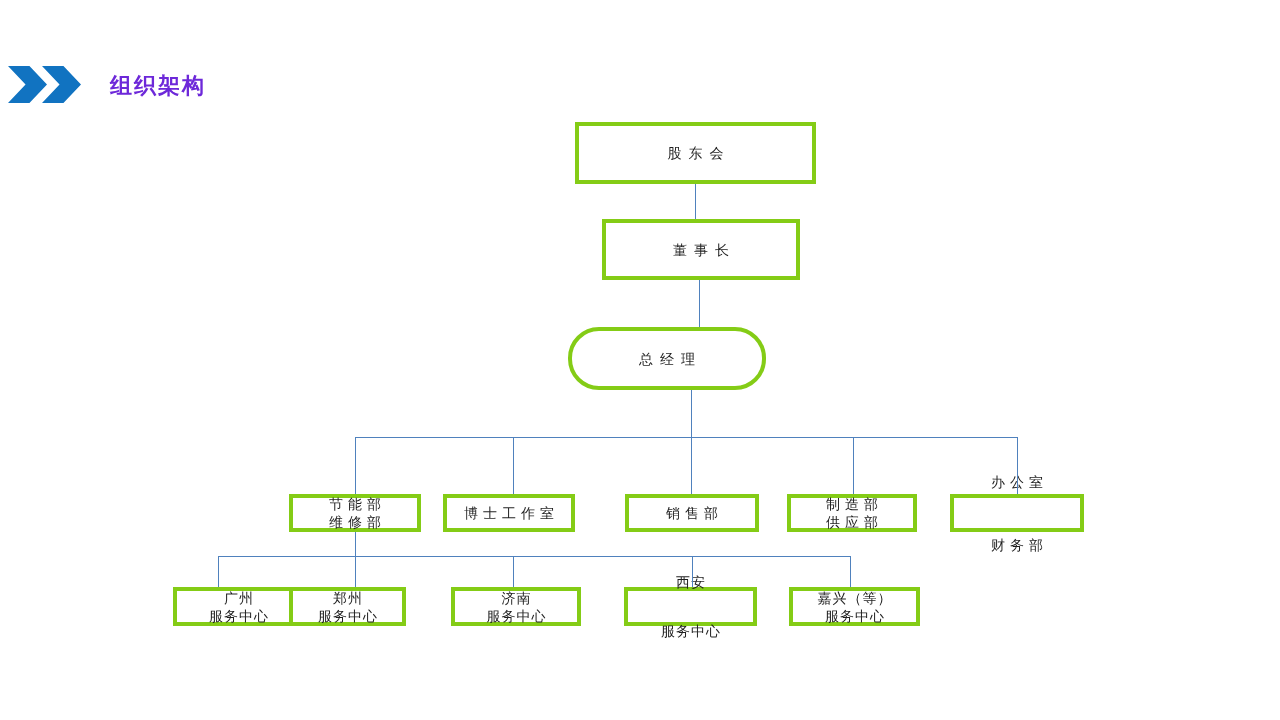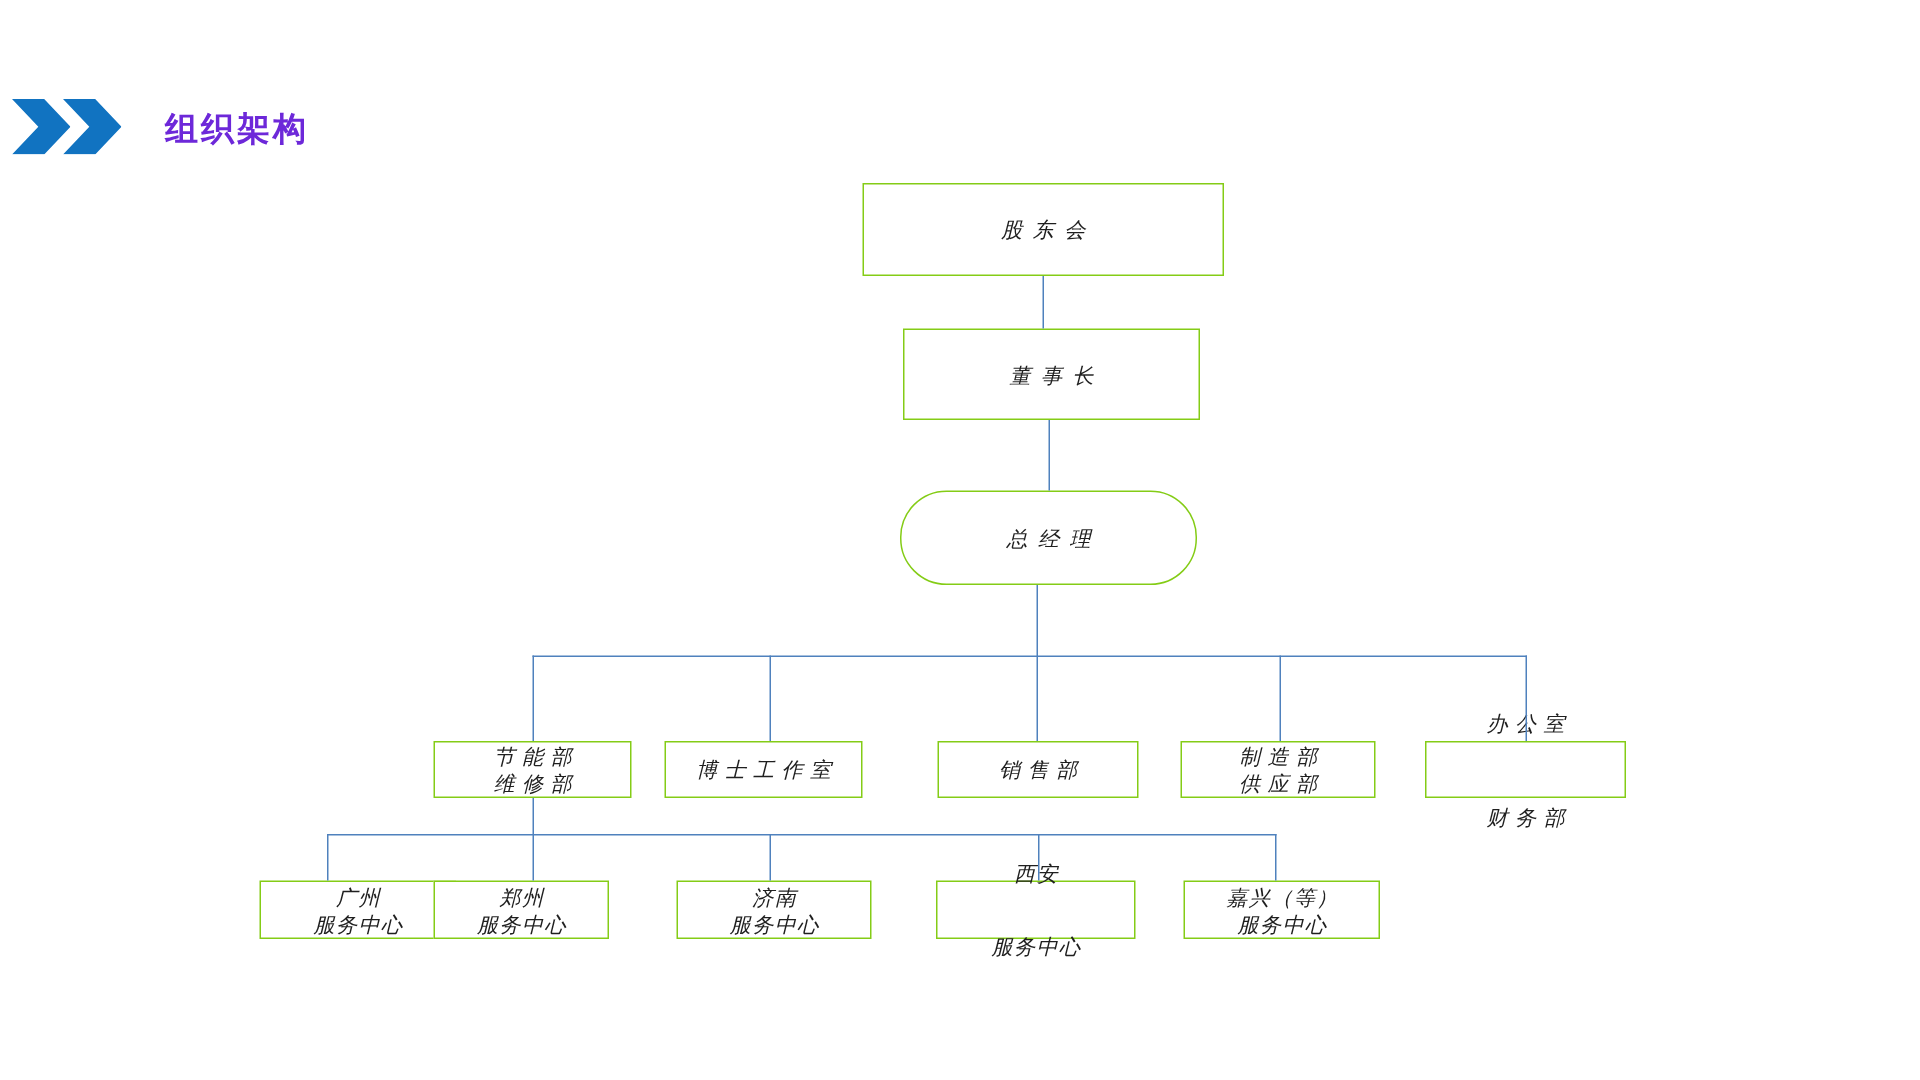--- a/index.html
+++ b/index.html
@@ -36,30 +36,29 @@
     font-size: 22px;
     font-weight: bold;
     letter-spacing: 2px;
     color: #6d28d9;
   }
 
   
   .node {
     position: absolute;
     box-sizing: border-box;
-    border: 1px solid #84cc16;
+    border: 4px solid #84cc16;
     background: #ffffff;
     color: #1f1f1f;
     display: flex;
     flex-direction: column;
     align-items: center;
     justify-content: center;
     text-align: center;
     font-size: 14px;
-    font-style: italic;
   }
   .node span { display: block; line-height: 18px; }
   .lvl  { letter-spacing: 7px; padding-left: 7px; }
   .dept { letter-spacing: 5px; padding-left: 5px; }
   .ctr  { letter-spacing: 1px; padding-left: 1px; }
 
   
   .ln {
     position: absolute;
     background: #4f81bd;
@@ -79,21 +78,21 @@
   </div>
 
   <div>
 
     <div class="node lvl" style="left:575px; top:122px; width:241px; height:62px;">
       <span>股东会</span>
     </div>
     <div class="node lvl" style="left:602px; top:219px; width:198px; height:61px;">
       <span>董事长</span>
     </div>
-    <div class="node lvl" style="left:600px; top:327px; width:198px; height:63px;border-radius:31px;">
+    <div class="node lvl" style="left:568px; top:327px; width:198px; height:63px;border-radius:31px;">
       <span>总经理</span>
     </div>
 
     <div class="node dept" style="left:289px; top:494px; width:132px; height:38px;">
       <span>节能部</span>
       <span>维修部</span>
     </div>
     <div class="node dept" style="left:443px; top:494px; width:132px; height:38px;">
       <span>博士工作室</span>
     </div>

